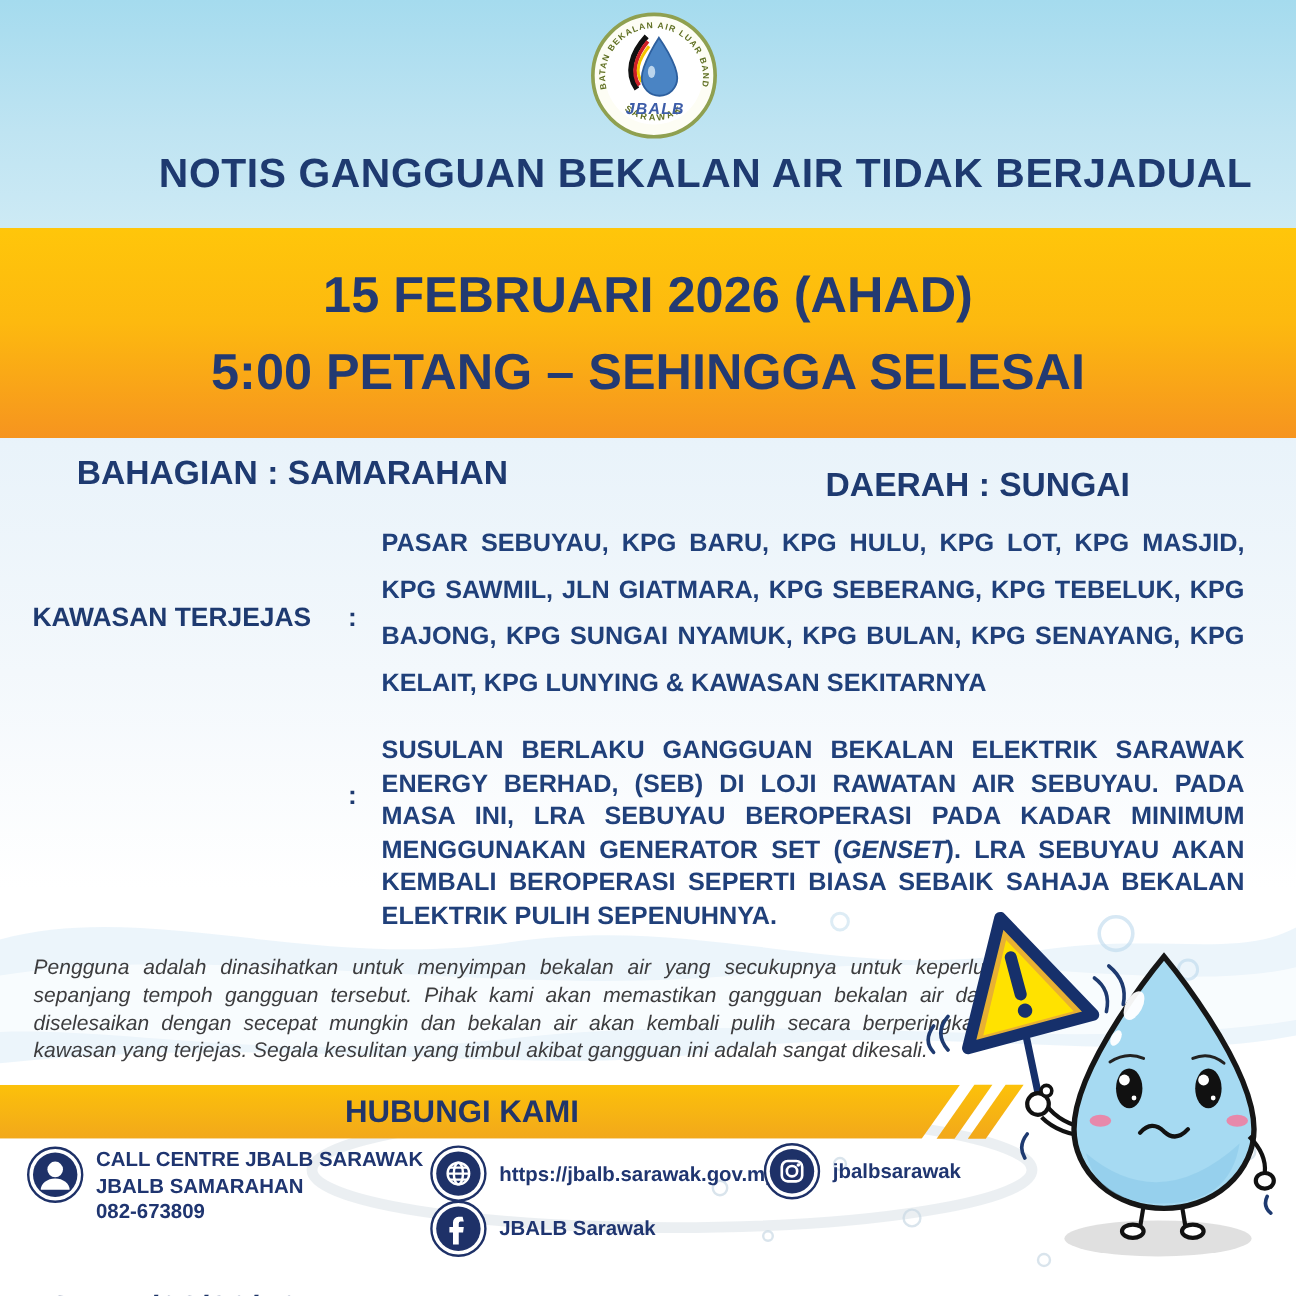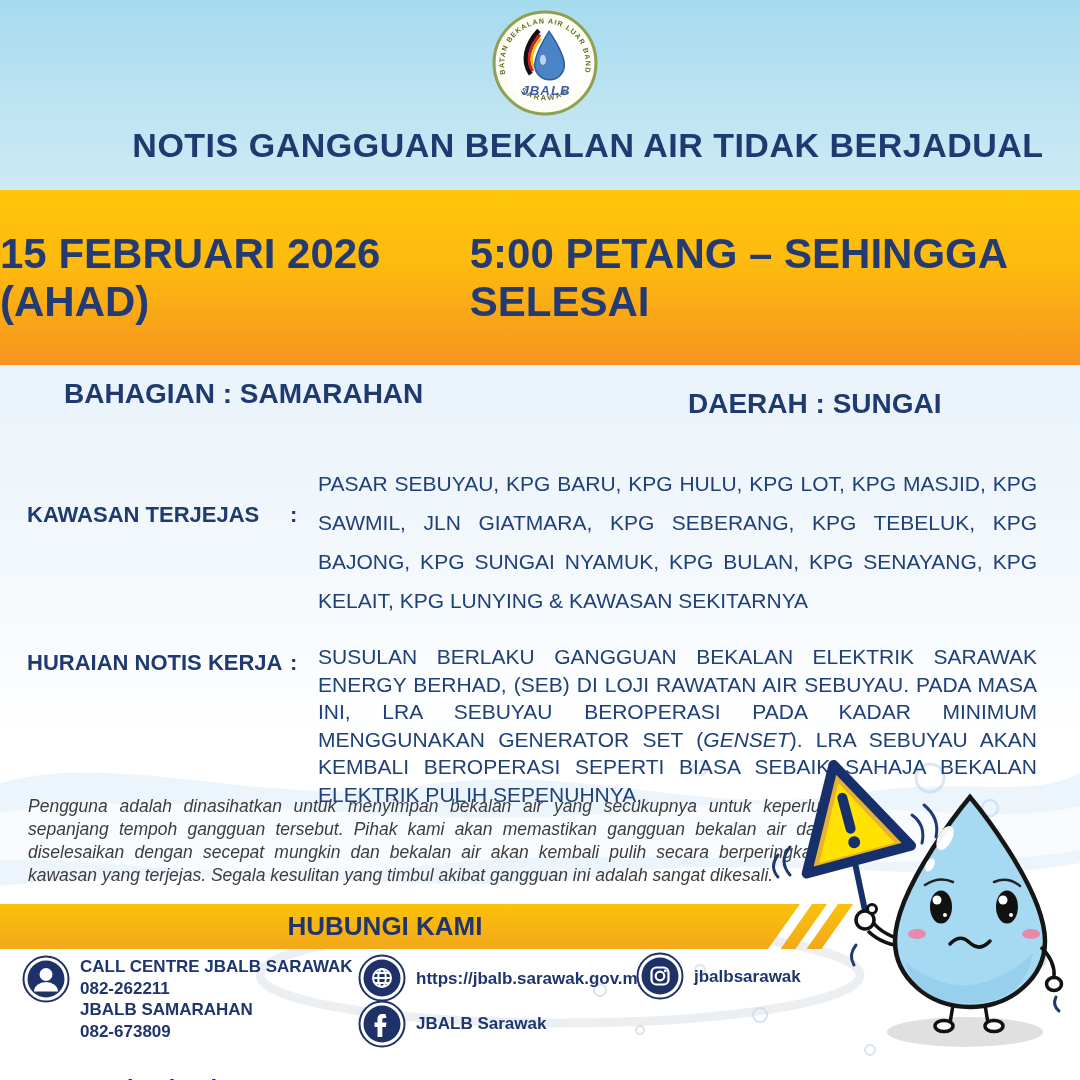--- a/index.html
+++ b/index.html
@@ -6,25 +6,25 @@
   .canvas{
     position:relative;width:1080px;height:1080px;overflow:hidden;
     font-family:"Liberation Sans",sans-serif;
     background:linear-gradient(180deg,#a5dbee 0px,#bfe4f2 110px,#cdeaf5 190px,#e9f3fa 370px,#f3f8fc 560px,#ffffff 740px,#ffffff 1080px);
   }
   .abs{position:absolute;}
   .navy{color:#1e3a70;}
   .page-title{top:126px;left:0;width:1080px;text-align:center;font-size:34px;font-weight:bold;letter-spacing:.5px;padding-left:48px;}
   .banner{top:190px;left:0;width:1080px;height:175px;
     background:linear-gradient(180deg,#ffc60a 0%,#fdb90f 45%,#f6941f 100%);
-    display:flex;flex-direction:row;align-items:center;justify-content:center;gap:16px;}
+    display:flex;flex-direction:column;align-items:center;justify-content:center;gap:16px;}
   .banner div{font-size:42px;font-weight:bold;color:#233a72;}
   .region{font-size:28px;font-weight:bold;}
   .label{font-size:22px;font-weight:bold;}
-  .para{font-size:21px;font-weight:normal;text-align:justify;color:#20407a;margin-top:31px;}
+  .para{font-size:21px;font-weight:bold;text-align:justify;color:#20407a;}
   .kaw-text{top:433px;left:318px;width:719px;line-height:39px;}
   .hur-text{top:612px;left:318px;width:719px;line-height:27.5px;}
   .advisory{top:795px;left:28px;width:812px;font-size:17.5px;line-height:23px;font-style:italic;color:#3c3c3e;font-weight:500;text-align:justify;}
   .hubungi-bar{top:904px;left:0;width:800px;height:45px;
     background:linear-gradient(180deg,#fcc10a,#f2a81b);
     clip-path:polygon(0 0,100% 0,calc(100% - 32px) 100%,0 100%);
     display:flex;align-items:center;justify-content:center;padding-right:30px;box-sizing:border-box;
     font-size:26px;font-weight:bold;color:#21356a;}
   .stripe{top:904px;width:15px;height:45px;background:linear-gradient(180deg,#fcc10a,#f2a81b);
     transform:skewX(-35deg);transform-origin:0 0;}
@@ -86,21 +86,20 @@
     <div>5:00 PETANG – SEHINGGA SELESAI</div>
   </div>
 
   <div class="abs navy region" style="left:64px;top:378px;">BAHAGIAN : SAMARAHAN</div>
   <div class="abs navy region" style="left:688px;top:388px;">DAERAH : SUNGAI</div>
 
   <div class="abs navy label" style="left:27px;top:502px;">KAWASAN TERJEJAS</div>
   <div class="abs navy label" style="left:290px;top:502px;">:</div>
   <div class="abs para kaw-text">PASAR SEBUYAU, KPG BARU, KPG HULU, KPG LOT, KPG MASJID, KPG SAWMIL, JLN GIATMARA, KPG SEBERANG, KPG TEBELUK, KPG BAJONG, KPG SUNGAI NYAMUK, KPG BULAN, KPG SENAYANG, KPG KELAIT, KPG LUNYING &amp; KAWASAN SEKITARNYA</div>
 
-  <div class="abs navy label" style="left:27px;top:650px;">HURAIAN NOTIS KERJA</div>
   <div class="abs navy label" style="left:290px;top:650px;">:</div>
   <div class="abs para hur-text"><span>SUSULAN BERLAKU GANGGUAN BEKALAN ELEKTRIK SARAWAK ENERGY BERHAD, (SEB) DI LOJI RAWATAN AIR SEBUYAU. PADA MASA INI, LRA SEBUYAU BEROPERASI PADA KADAR MINIMUM MENGGUNAKAN GENERATOR SET (</span><i>GENSET</i><span>). LRA SEBUYAU AKAN KEMBALI BEROPERASI SEPERTI BIASA SEBAIK SAHAJA BEKALAN ELEKTRIK PULIH SEPENUHNYA.</span></div>
 
   <div class="abs advisory">Pengguna adalah dinasihatkan untuk menyimpan bekalan air yang secukupnya untuk keperluan sepanjang tempoh gangguan tersebut. Pihak kami akan memastikan gangguan bekalan air dapat diselesaikan dengan secepat mungkin dan bekalan air akan kembali pulih secara berperingkat di kawasan yang terjejas. Segala kesulitan yang timbul akibat gangguan ini adalah sangat dikesali.</div>
 
   <svg class="abs" style="left:760px;top:735px;" width="320" height="345" viewBox="0 0 320 345">
     <ellipse cx="205" cy="297" rx="78" ry="15" fill="#d8d8d8" opacity="0.8"></ellipse>
 
     <g stroke="#1e3a70" stroke-width="3" fill="none" stroke-linecap="round">
       <path d="M30,112 q -12,14 0,28"></path>
@@ -166,21 +165,20 @@
   <div class="abs stripe s2"></div>
 
   <svg class="abs cicon" style="left:22px;top:955px;" viewBox="0 0 48 48">
     <circle cx="24" cy="24" r="22.5" fill="#fff" stroke="#1e3168" stroke-width="2"></circle>
     <circle cx="24" cy="24" r="18.5" fill="#1e3168"></circle>
     <circle cx="24" cy="19.5" r="6.5" fill="#fff"></circle>
     <path d="M12,36.5 a12,9.5 0 0 1 24,0 Z" fill="#fff"></path>
   </svg>
   <div class="abs ctext" style="left:80px;top:956px;">
     <div>CALL CENTRE JBALB SARAWAK</div>
-    <div>082-262211</div>
     <div>JBALB SAMARAHAN</div>
     <div>082-673809</div>
   </div>
 
   <svg class="abs cicon" style="left:358px;top:954px;" viewBox="0 0 48 48">
     <circle cx="24" cy="24" r="22.5" fill="#fff" stroke="#1e3168" stroke-width="2"></circle>
     <circle cx="24" cy="24" r="18.5" fill="#1e3168"></circle>
     <circle cx="24" cy="24" r="9" fill="none" stroke="#fff" stroke-width="2"></circle>
     <ellipse cx="24" cy="24" rx="3.8" ry="9" fill="none" stroke="#fff" stroke-width="2"></ellipse>
     <path d="M15,24 L33,24 M16.5,19 L31.5,19 M16.5,29 L31.5,29" stroke="#fff" stroke-width="2"></path>

